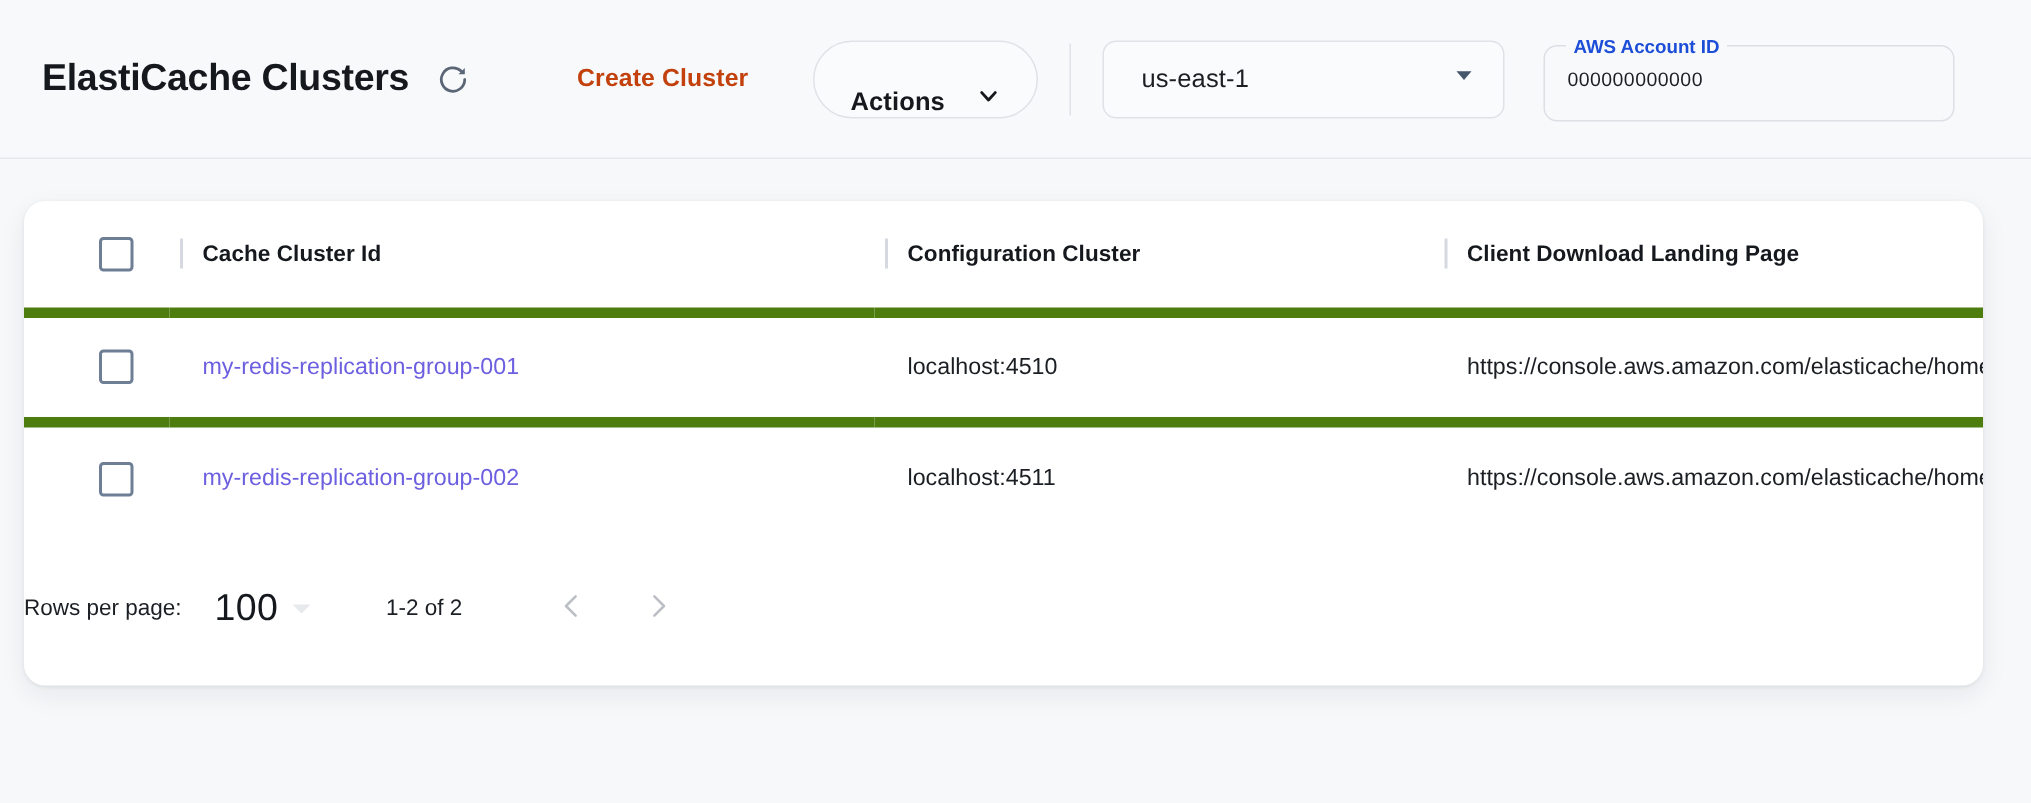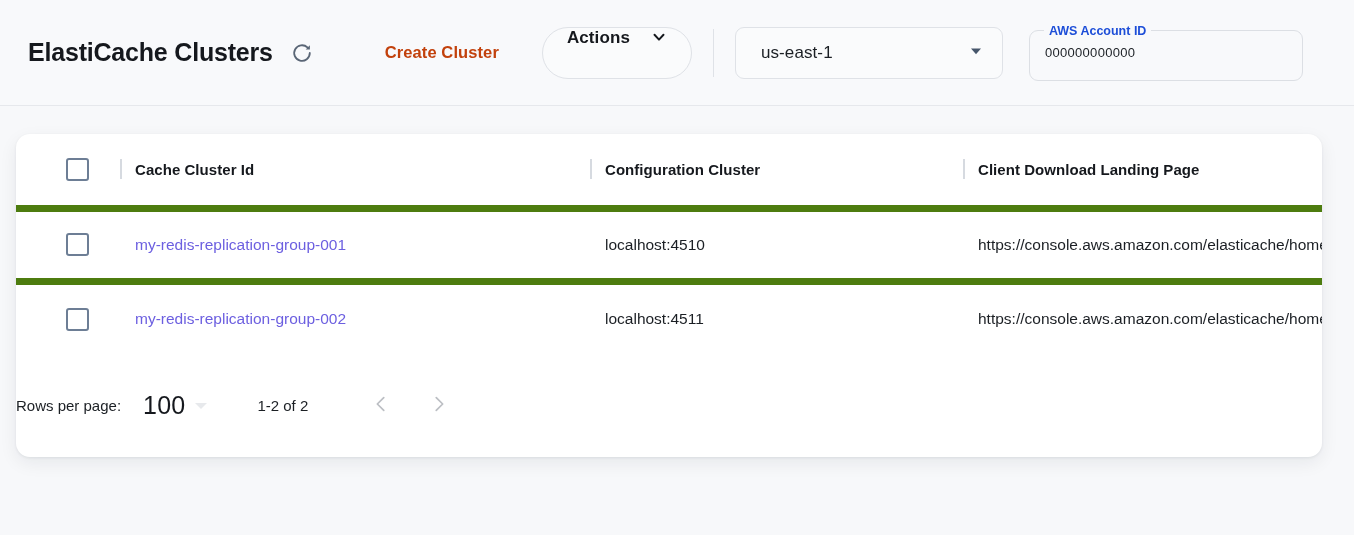--- a/index.html
+++ b/index.html
@@ -66,21 +66,21 @@
 
   .actions-btn {
     margin-left: 33px;
     height: 52px;
     min-width: 150px;
     padding: 0 20px 0 24px;
     border: 1px solid #dfe2e7;
     border-radius: 26px;
     background: #fafbfc;
     display: flex;
-    align-items: flex-start;
+    align-items: flex-end;
     gap: 20px;
     cursor: pointer;
     font-family: inherit;
   }
   .actions-btn .label {
     font-size: 17px;
     font-weight: 600;
     color: #15181d;
     letter-spacing: 0.1px;
   }

